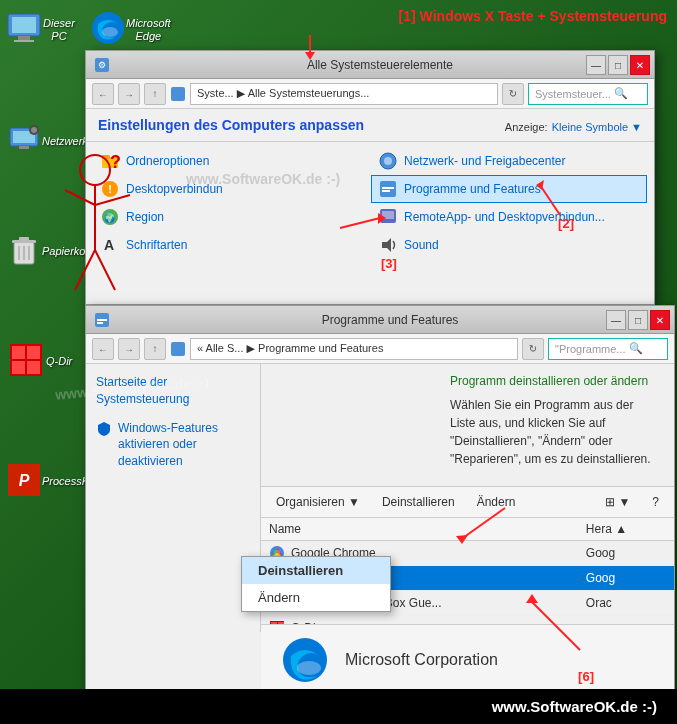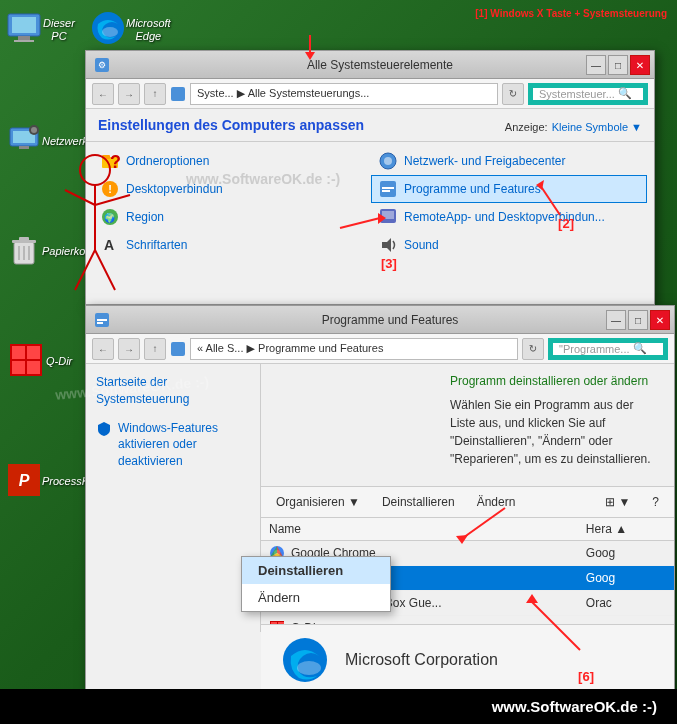--- a/index.html
+++ b/index.html
@@ -126,21 +126,21 @@
       padding: 0 6px;
       display: flex;
       align-items: center;
       font-size: 11px;
       color: #333;
     }
     .search-box {
       width: 120px;
       height: 22px;
       background: white;
-      border: 5px solid #14b8a6;
+      border: 1px solid #14b8a6;
       padding: 0 6px;
       display: flex;
       align-items: center;
       font-size: 11px;
       color: #999;
       gap: 4px;
     }
 
     
     .control-panel {
@@ -361,21 +361,21 @@
       margin-right: 4px;
       flex-shrink: 0;
     }
 
     
     .top-annotation {
       position: absolute;
       top: 8px;
       right: 10px;
       color: #ff2222;
-      font-size: 10px;
+      font-size: 14px;
       font-weight: bold;
       z-index: 400;
     }
 
   </style>
 </head>
 <body>
 
 <div class="desktop">
 

